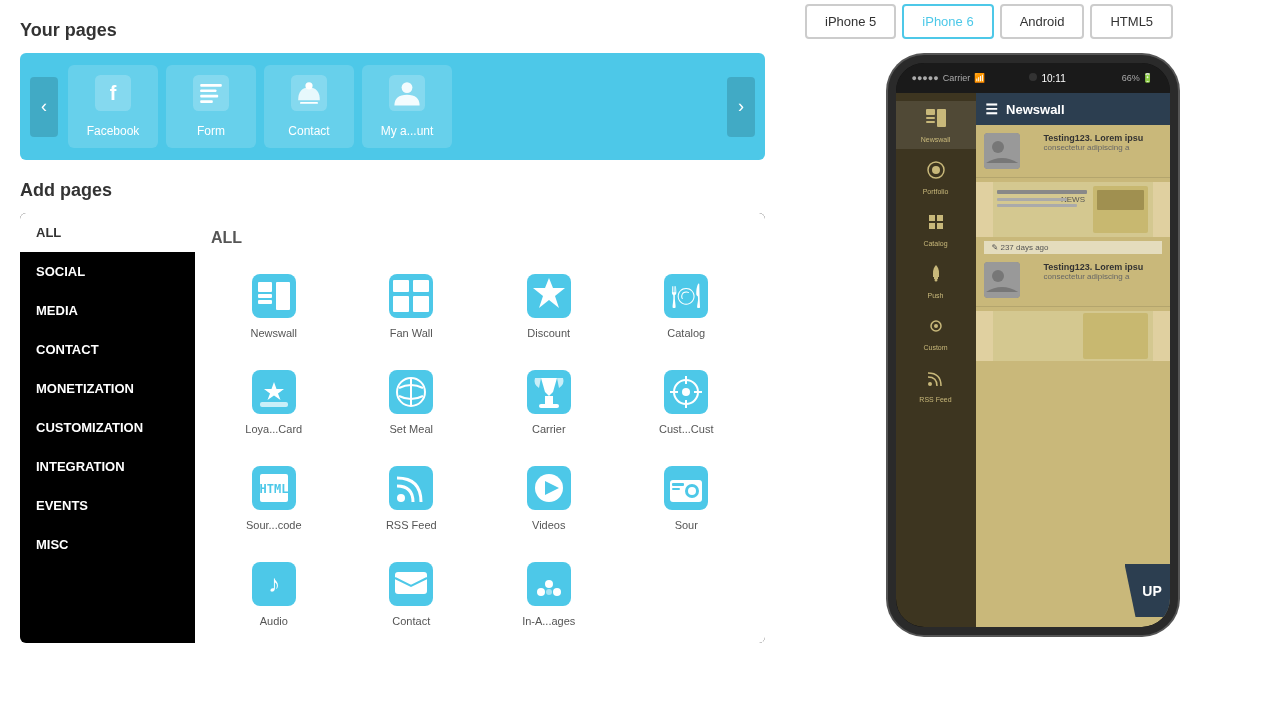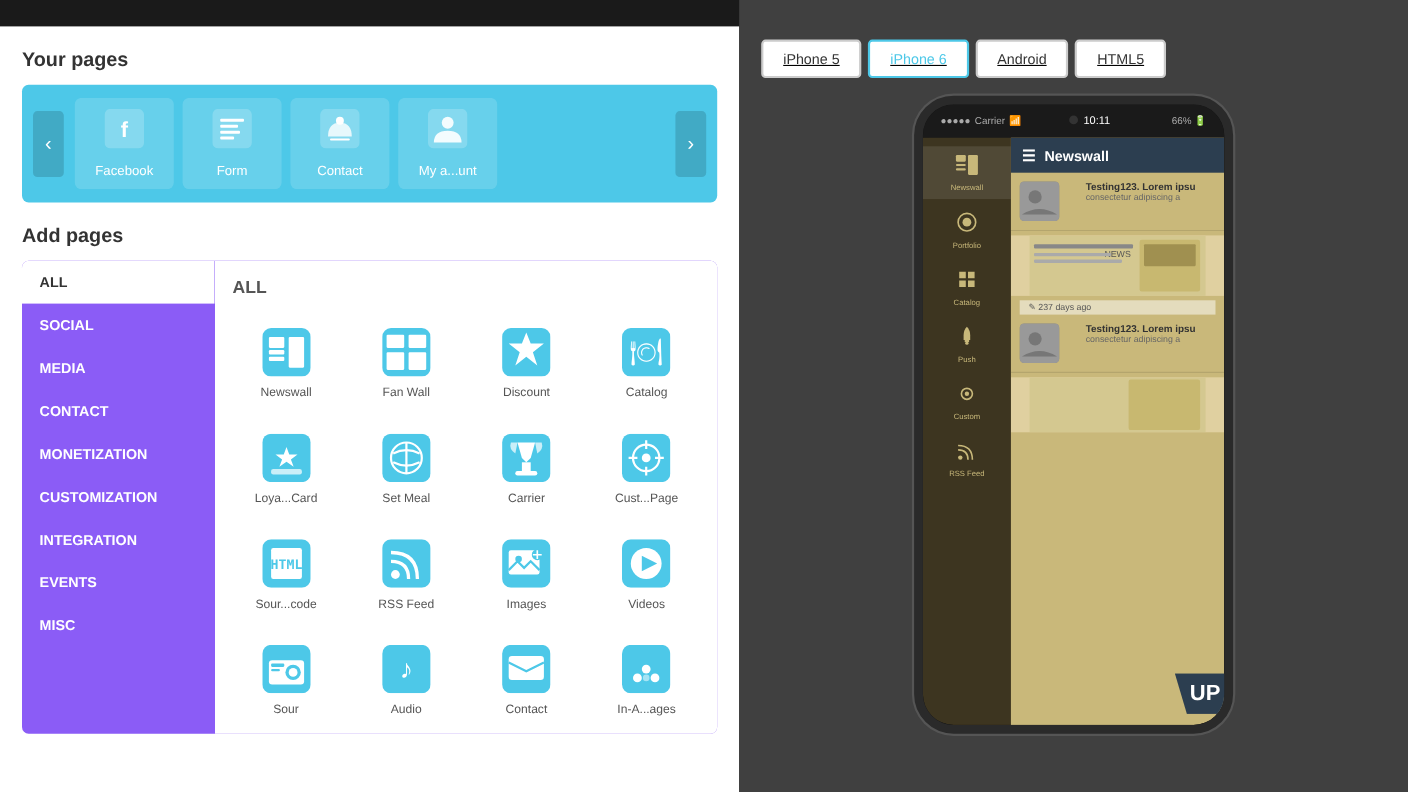--- a/index.html
+++ b/index.html
@@ -6,32 +6,30 @@
     body {
       background: #1a1a1a;
       font-family: Arial, sans-serif;
       width: 1280px;
       height: 720px;
       overflow: hidden;
       display: flex;
     }
 
     .left-panel {
-      width: 672px;
+      width: 785px;
       padding: 20px 20px 8px 20px;
       background: #fff;
       flex-shrink: 0;
-      margin-top: 24px;
     }
 
     .right-panel {
       flex: 1;
-      background: #404040;
-      padding: 36px 20px 0 20px;
-      text-decoration: underline;
+      background: #ffffff;
+      padding: 4px 20px 0 20px;
     }
 
     
     .section-title {
       font-size: 18px;
       font-weight: bold;
       color: #333;
       margin-bottom: 12px;
     }
 
@@ -86,21 +84,21 @@
       margin-bottom: 6px;
     }
 
     .page-item .page-label {
       font-size: 12px;
       color: #fff;
     }
 
     
     .add-pages-container {
-      background: #8b5cf6;
+      background: #000000;
       border-radius: 6px;
       padding: 0;
       display: flex;
       overflow: hidden;
       height: 430px;
     }
 
     .categories-sidebar {
       width: 175px;
       flex-shrink: 0;
@@ -361,27 +359,27 @@
       padding: 2px 8px;
       background: rgba(255,255,255,0.5);
       margin: 0 8px;
     }
 
     .up-badge {
       position: absolute;
       bottom: 10px;
       right: -10px;
       width: 55px;
-      height: 37px;
+      height: 53px;
       background: #2c3e50;
       display: flex;
       align-items: center;
       justify-content: center;
       color: #fff;
-      font-size: 20px;
+      font-size: 14px;
       font-weight: bold;
       clip-path: polygon(0 0, 100% 0, 100% 100%, 20% 100%);
     }
 
     
     .icon-svg {
       width: 36px;
       height: 36px;
     }
   </style>
@@ -555,21 +553,21 @@
             <svg width="44" height="44" viewBox="0 0 44 44">
                 <rect width="44" height="44" rx="8" fill="#4dc8e8"></rect>
                 <circle cx="22" cy="22" r="12" fill="none" stroke="white" stroke-width="2"></circle>
                 <circle cx="22" cy="22" r="4" fill="white"></circle>
                 <line x1="22" y1="6" x2="22" y2="14" stroke="white" stroke-width="2"></line>
                 <line x1="22" y1="30" x2="22" y2="38" stroke="white" stroke-width="2"></line>
                 <line x1="6" y1="22" x2="14" y2="22" stroke="white" stroke-width="2"></line>
                 <line x1="30" y1="22" x2="38" y2="22" stroke="white" stroke-width="2"></line>
               </svg>
           </div>
-          <span class="icon-label">Cust...Page</span>
+          <span class="icon-label">Cust...Cust</span>
         </div>
 
         <div class="app-icon">
           <div class="icon-graphic">
             <svg width="44" height="44" viewBox="0 0 44 44">
                 <rect width="44" height="44" rx="8" fill="#4dc8e8"></rect>
                 <rect x="8" y="8" width="28" height="28" rx="2" fill="white"></rect>
                 <text x="22" y="27" text-anchor="middle" font-size="12" font-family="monospace" fill="#4dc8e8" font-weight="bold">HTML</text>
               </svg>
           </div>
@@ -581,34 +579,20 @@
             <svg width="44" height="44" viewBox="0 0 44 44">
                 <rect width="44" height="44" rx="8" fill="#4dc8e8"></rect>
                 <circle cx="12" cy="32" r="4" fill="white"></circle>
                 <path d="M8 20 Q24 20 24 36" stroke="white" stroke-width="3" fill="none"></path>
                 <path d="M8 12 Q32 12 32 36" stroke="white" stroke-width="3" fill="none"></path>
               </svg>
           </div>
           <span class="icon-label">RSS Feed</span>
         </div>
 
-        <div class="app-icon">
-          <div class="icon-graphic">
-            <svg width="44" height="44" viewBox="0 0 44 44">
-                <rect width="44" height="44" rx="8" fill="#4dc8e8"></rect>
-                <rect x="6" y="10" width="28" height="22" rx="2" fill="white"></rect>
-                <circle cx="15" cy="18" r="3" fill="#4dc8e8"></circle>
-                <path d="M6 28 L14 20 L20 26 L26 20 L34 28" stroke="#4dc8e8" stroke-width="2" fill="none"></path>
-                <circle cx="32" cy="14" r="5" fill="#4dc8e8"></circle>
-                <line x1="32" y1="10" x2="32" y2="18" stroke="white" stroke-width="1.5"></line>
-                <line x1="28" y1="14" x2="36" y2="14" stroke="white" stroke-width="1.5"></line>
-              </svg>
-          </div>
-          <span class="icon-label">Images</span>
-        </div>
 
         <div class="app-icon">
           <div class="icon-graphic">
             <svg width="44" height="44" viewBox="0 0 44 44">
                 <rect width="44" height="44" rx="8" fill="#4dc8e8"></rect>
                 <circle cx="22" cy="22" r="14" fill="white"></circle>
                 <polygon points="18,15 18,29 32,22" fill="#4dc8e8"></polygon>
               </svg>
           </div>
           <span class="icon-label">Videos</span>

